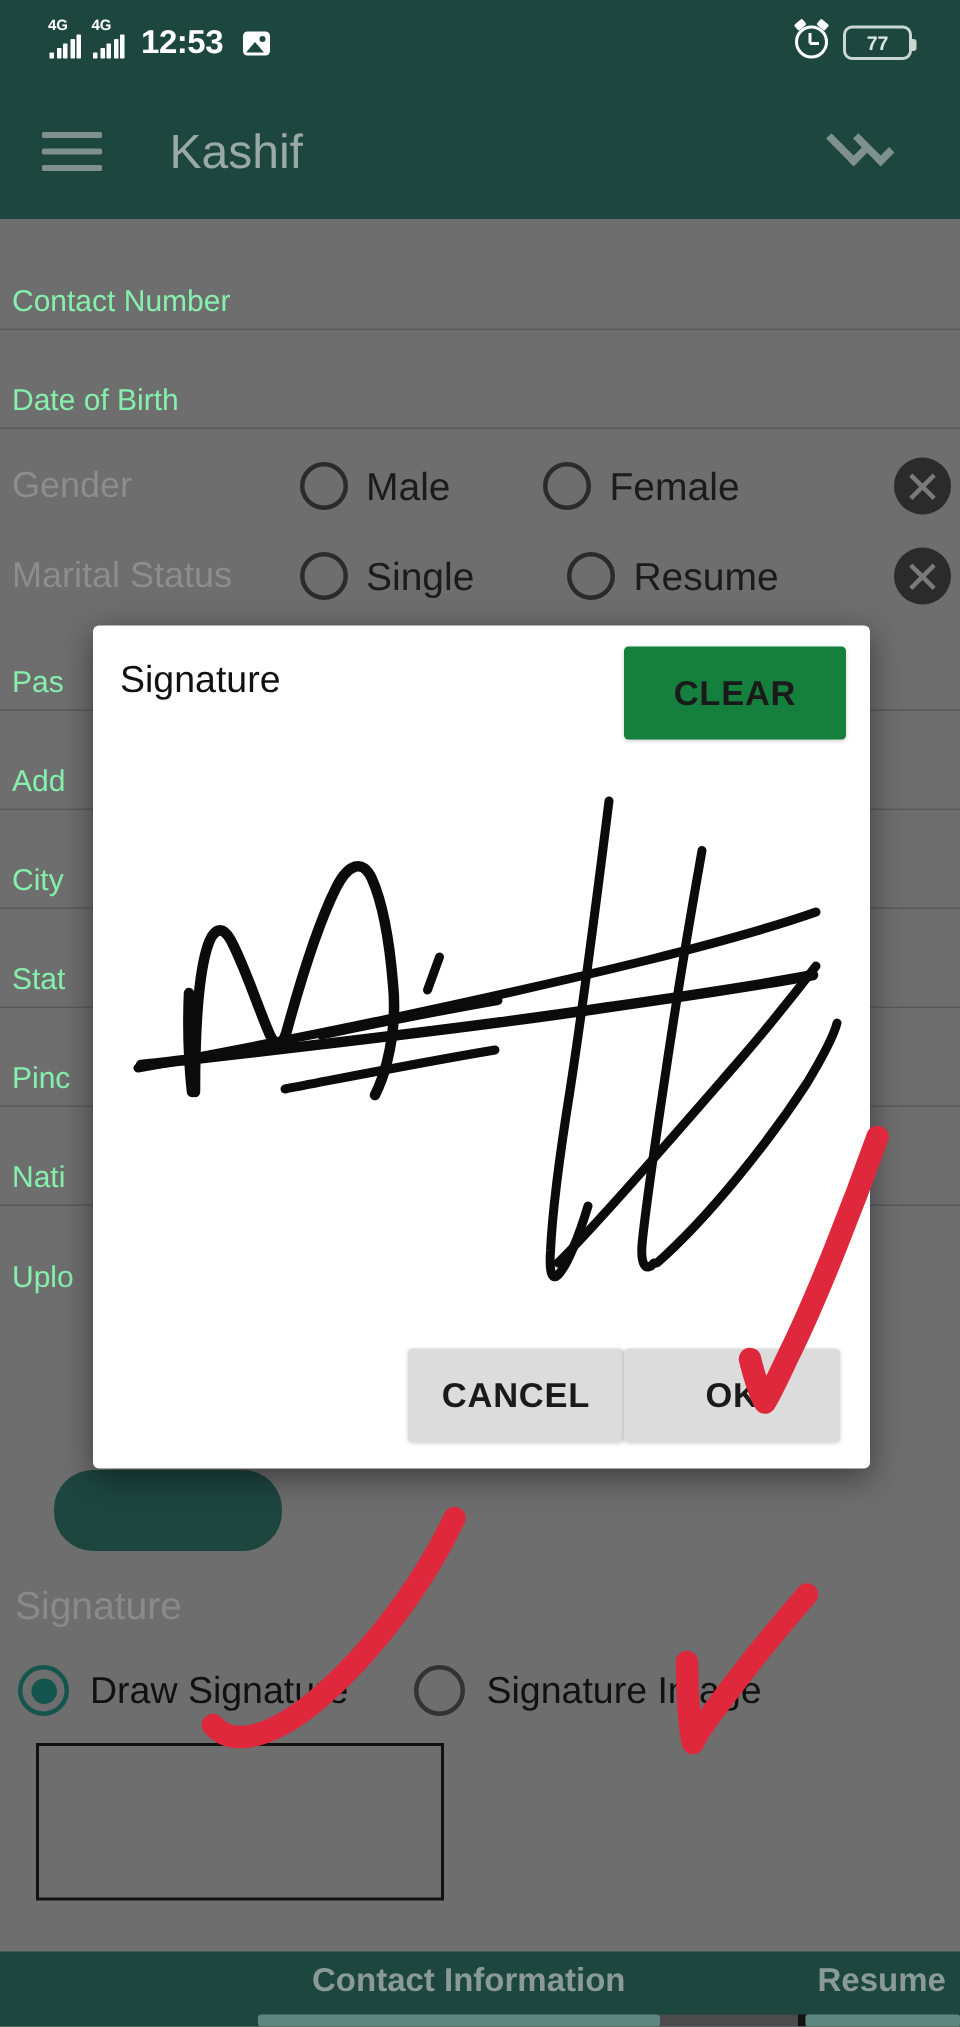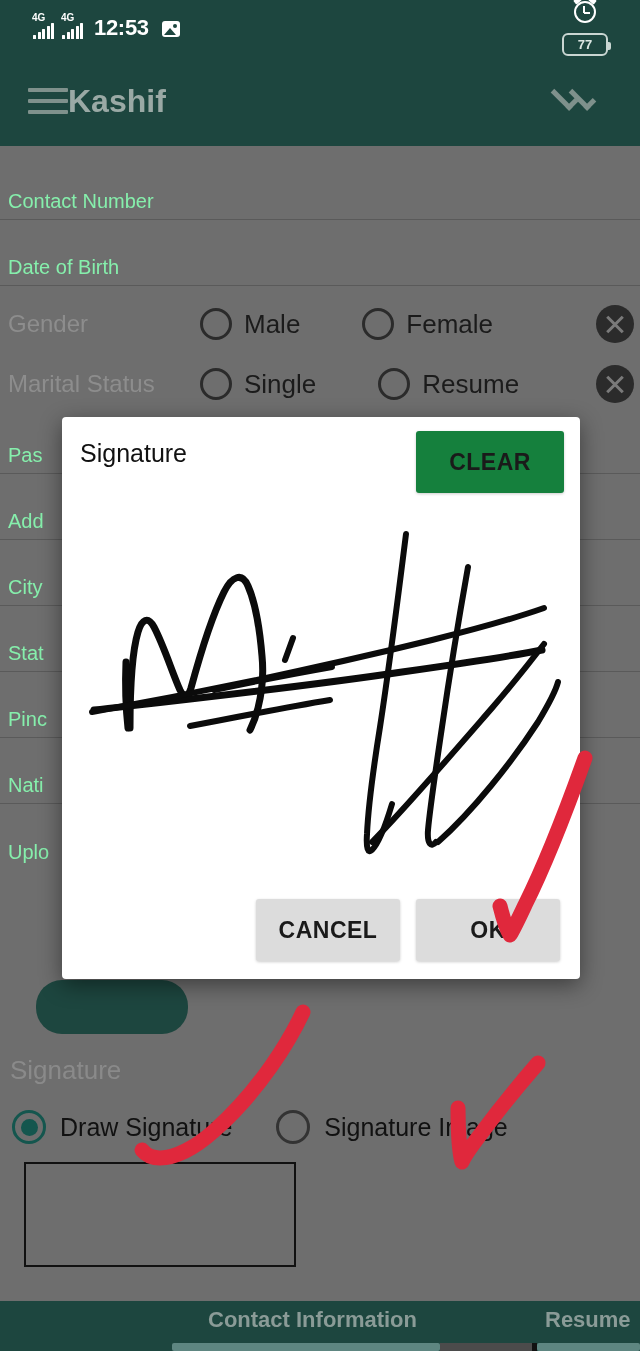--- a/index.html
+++ b/index.html
@@ -43,21 +43,21 @@
   }
   .photo-icon::before {
     content:""; position:absolute; left:2px; bottom:2px;
     width:0;height:0;border-left:6px solid transparent;border-right:6px solid transparent;
     border-bottom:7px solid #1d463f;
   }
   .photo-icon::after {
     content:""; position:absolute; right:3px; top:3px; width:4px;height:4px;border-radius:50%;
     background:#1d463f;
   }
-  .status-right { margin-left:auto; display:flex; align-items:center; gap:10px;flex-direction:column; }
+  .status-right { margin-left:auto; display:flex; align-items:center; gap:10px; }
   .alarm-icon { width:22px;height:22px;border:2.5px solid #fff;border-radius:50%; position:relative;}
   .alarm-icon::before{content:"";position:absolute;left:7px;top:3px;width:2px;height:7px;background:#fff;}
   .alarm-icon::after{content:"";position:absolute;left:8px;top:9px;width:6px;height:2px;background:#fff;}
   .alarm-ear-l,.alarm-ear-r{position:absolute;top:-5px;width:7px;height:5px;background:#fff;border-radius:1px;}
   .alarm-ear-l{left:-2px;transform:rotate(-40deg);}
   .alarm-ear-r{right:-2px;transform:rotate(40deg);}
   .battery {
     width: 46px; height: 23px; border: 2px solid #c9d6d2; border-radius: 6px;
     display:flex;align-items:center;justify-content:center; position:relative;
   }
@@ -65,21 +65,21 @@
   .battery span{ font-size:13px;font-weight:bold;color:#dce7e3; }
 
   
   #app-bar {
     position:absolute; left:0; top:56px; width:640px; height:90px;
     background:#1d463f; display:flex; align-items:center; padding:0 28px;
   }
   .hamburger { width:40px;height:26px;display:flex;flex-direction:column;justify-content:space-between;cursor:pointer;}
   .hamburger i{display:block;height:4px;background:#7f918c;border-radius:1px;}
   #app-title {
-    font-size:32px; color:#9aa9a5; font-weight:bold;
+    font-size:32px; color:#9aa9a5; margin-left:45px; font-weight:normal;
   }
   .double-check { margin-left:auto; width:56px;height:40px;position:relative;}
   .dcmark{
     position:absolute; border-left:5px solid #7f918c; border-bottom:5px solid #7f918c;
     width:13px;height:26px; transform:rotate(-45deg);
   }
   .dcmark.a{ left:2px; top:3px;}
   .dcmark.b{ left:20px; top:3px;}
 
   
@@ -171,21 +171,21 @@
     font-size:23px; font-weight:bold; color:#1a1a1a; letter-spacing:.5px;
     font-family:"Liberation Sans",sans-serif; cursor:pointer;
     box-shadow:0 1px 3px rgba(0,0,0,.2);
   }
   #sig-pad{
     position:absolute; left:10px; top:95px; width:498px; height:370px;
     background:#fff;
   }
   #dialog-actions{
     position:absolute; left:0; bottom:18px; width:518px;
-    display:flex; justify-content:flex-end; gap:16px; padding-right:20px;
+    display:flex; justify-content:flex-end; padding-right:20px;
   }
   .dlg-btn{
     background:#dcdcdc;border:none;border-radius:3px;
     height:62px; min-width:144px;
     font-size:23px;font-weight:bold;color:#1a1a1a;letter-spacing:.5px;
     font-family:"Liberation Sans",sans-serif; cursor:pointer;
     box-shadow:0 1px 3px rgba(0,0,0,.2);
   }
 
   

